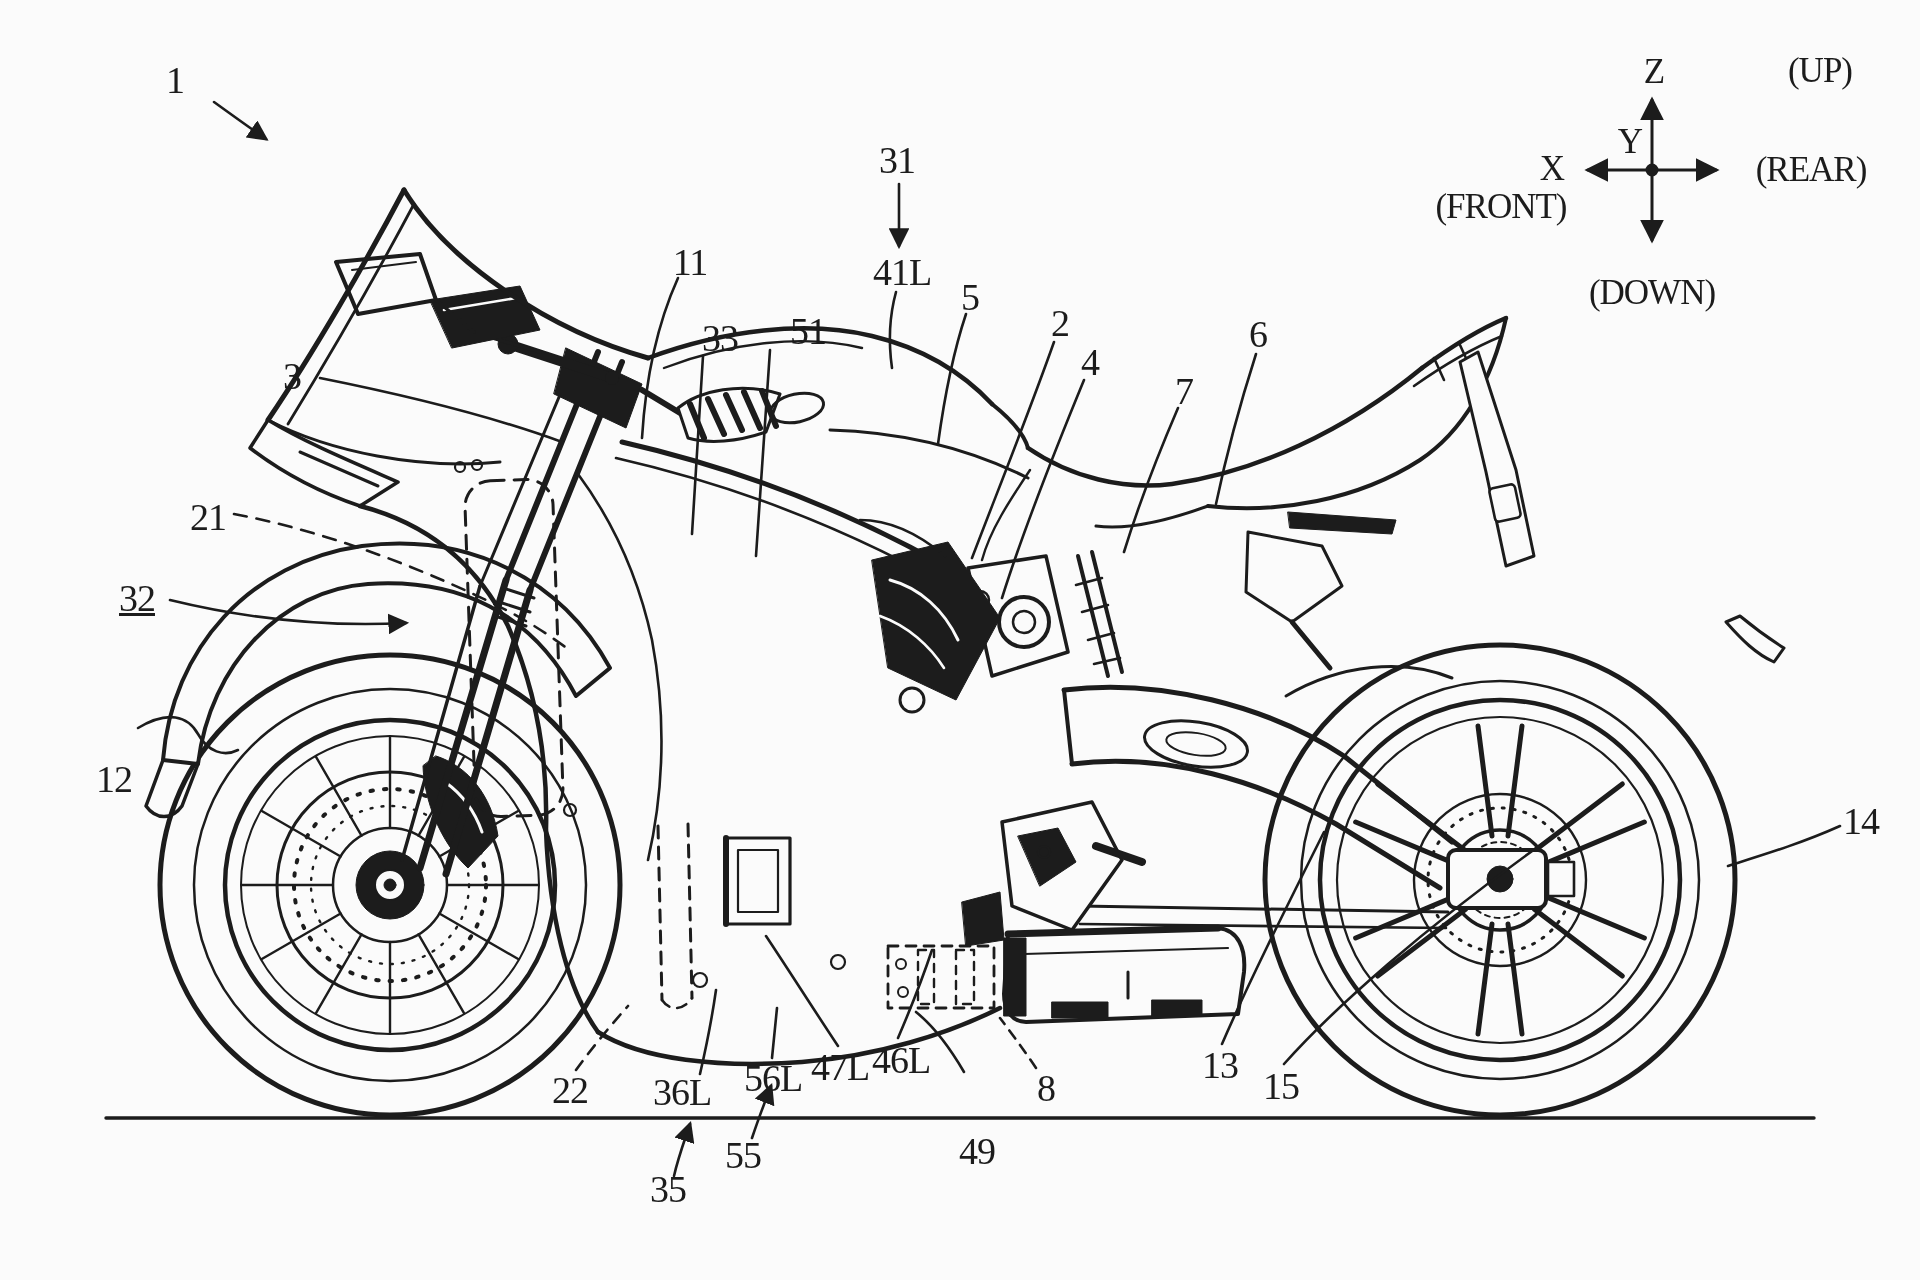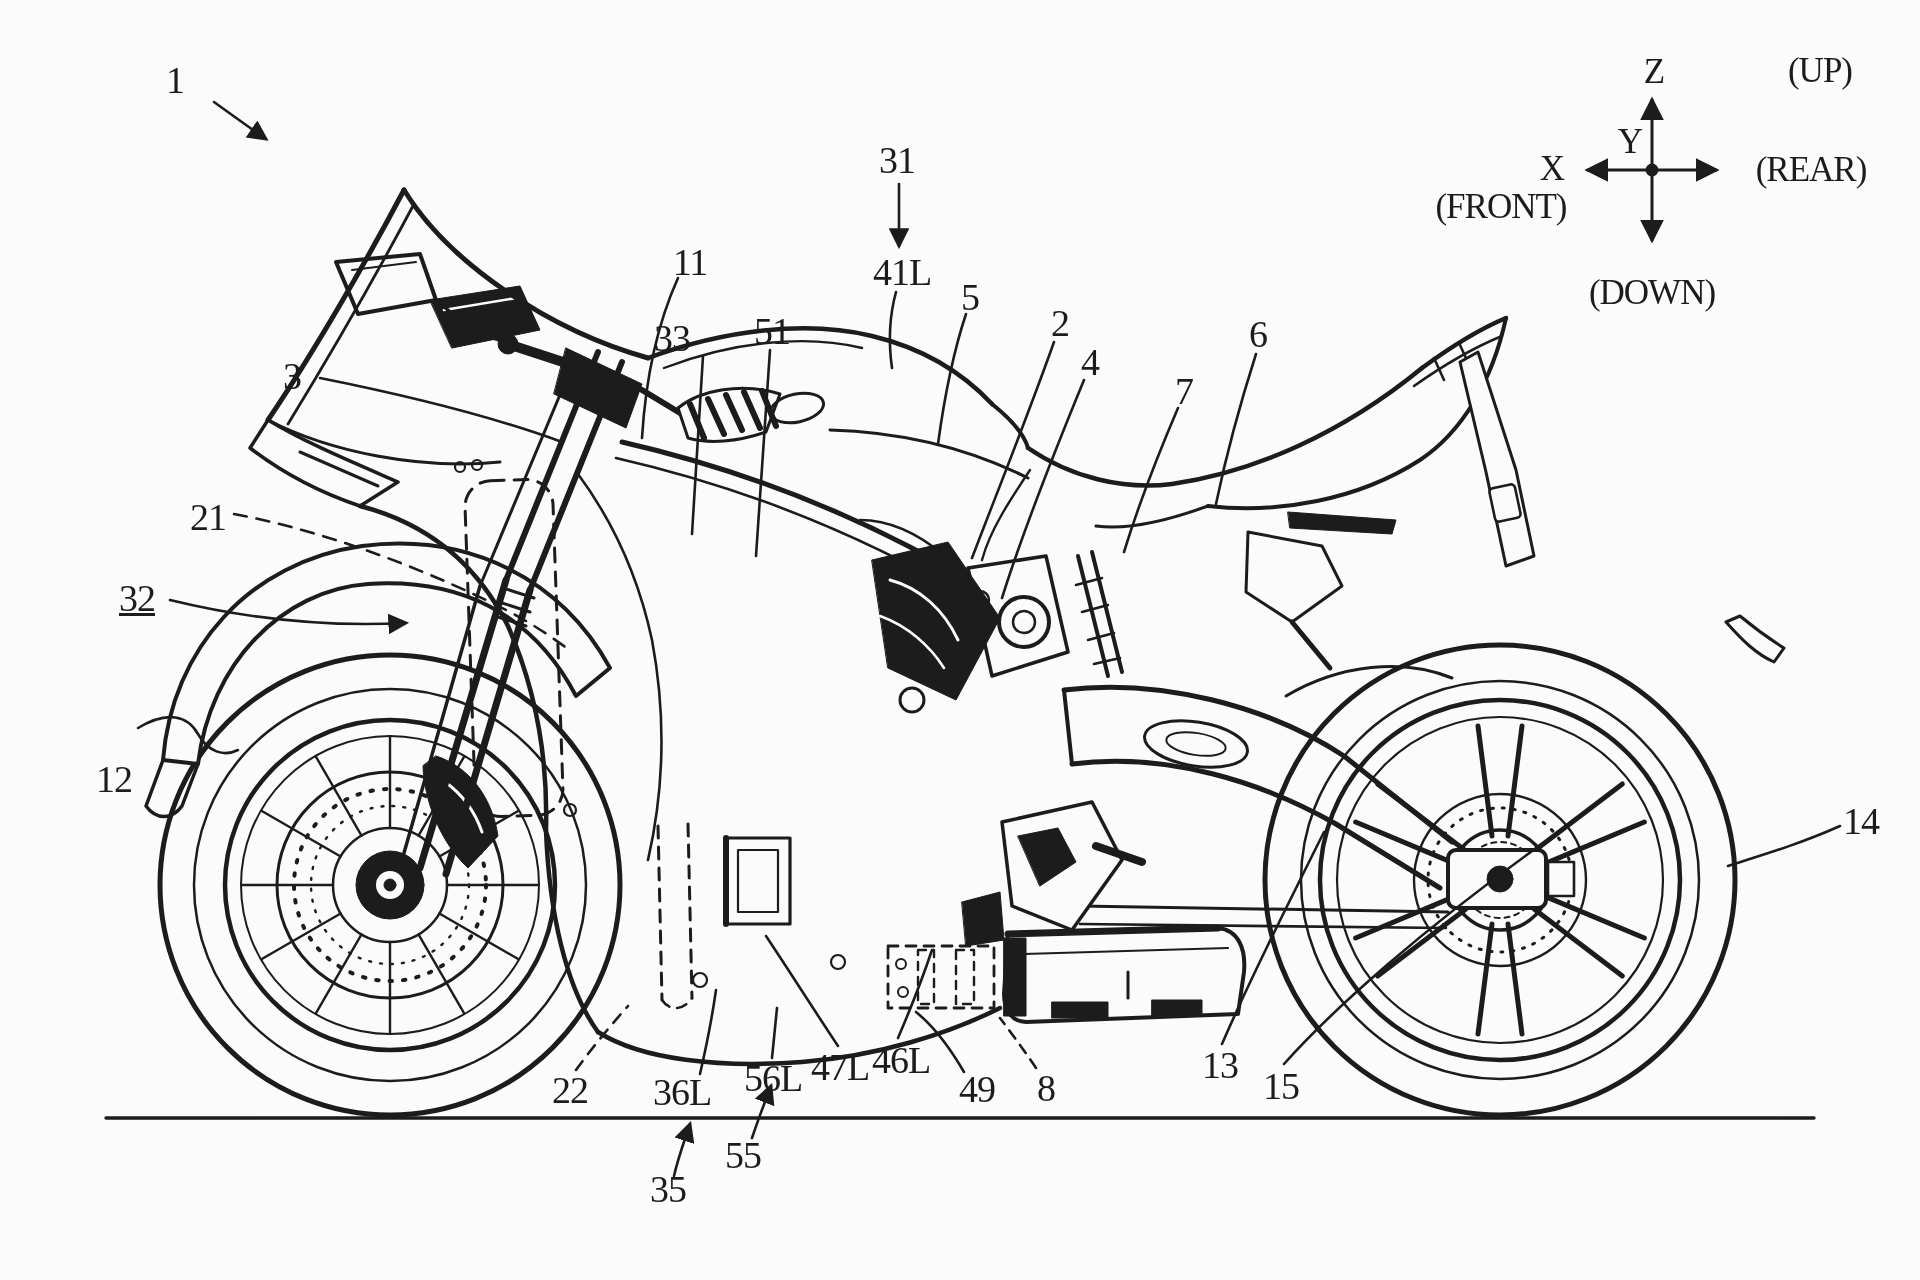--- a/index.html
+++ b/index.html
@@ -254,35 +254,35 @@
     </g>
   </svg>
 
   <div id="labels-layer">
       <div class="ref-label" style="left: 175px; top: 80px;">1</div>
       <div class="ref-label" style="left: 292px; top: 376px;">3</div>
       <div class="ref-label" style="left: 690px; top: 262px;">11</div>
       <div class="ref-label" style="left: 208px; top: 517px; text-align: center;">21</div>
       <div class="ref-label" style="left: 137px; top: 598px; text-decoration: underline;">32</div>
       <div class="ref-label" style="left: 114px; top: 731px; margin-top: 48px;">12</div>
-      <div class="ref-label" style="left: 672px; top: 338px;">33</div>
-      <div class="ref-label" style="left: 772px; top: 331px;">51</div>
+      <div class="ref-label" style="left: 720px; top: 338px;">33</div>
+      <div class="ref-label" style="left: 808px; top: 331px;">51</div>
       <div class="ref-label" style="left: 897px; top: 160px;">31</div>
       <div class="ref-label" style="left: 902px; top: 272px;">41L</div>
       <div class="ref-label" style="left: 970px; top: 297px;">5</div>
       <div class="ref-label" style="left: 1060px; top: 323px;">2</div>
       <div class="ref-label" style="left: 1090px; top: 362px;">4</div>
       <div class="ref-label" style="left: 1184px; top: 391px;">7</div>
       <div class="ref-label" style="left: 1258px; top: 334px;">6</div>
       <div class="ref-label" style="left: 570px; top: 1090px;">22</div>
       <div class="ref-label" style="left: 682px; top: 1092px;">36L</div>
       <div class="ref-label" style="left: 773px; top: 1078px;">56L</div>
       <div class="ref-label" style="left: 840px; top: 1067px;">47L</div>
       <div class="ref-label" style="left: 901px; top: 1060px;">46L</div>
-      <div class="ref-label" style="left: 977px; top: 1089px;">49</div>
+      <div class="ref-label" style="left: 977px; top: 1151px;">49</div>
       <div class="ref-label" style="left: 1046px; top: 1088px;">8</div>
       <div class="ref-label" style="left: 1220px; top: 1065px;">13</div>
       <div class="ref-label" style="left: 1281px; top: 1086px;">15</div>
       <div class="ref-label" style="left: 1861px; top: 821px; text-align: right;">14</div>
       <div class="ref-label" style="left: 743px; top: 1155px;">55</div>
       <div class="ref-label" style="left: 668px; top: 1189px;">35</div>
       <div class="axis-label" style="left: 1654px; top: 71px;">Z</div>
       <div class="axis-label" style="left: 1820px; top: 70px;">(UP)</div>
       <div class="axis-label" style="left: 1630px; top: 141px;">Y</div>
       <div class="axis-label" style="left: 1552px; top: 168px;">X</div>

